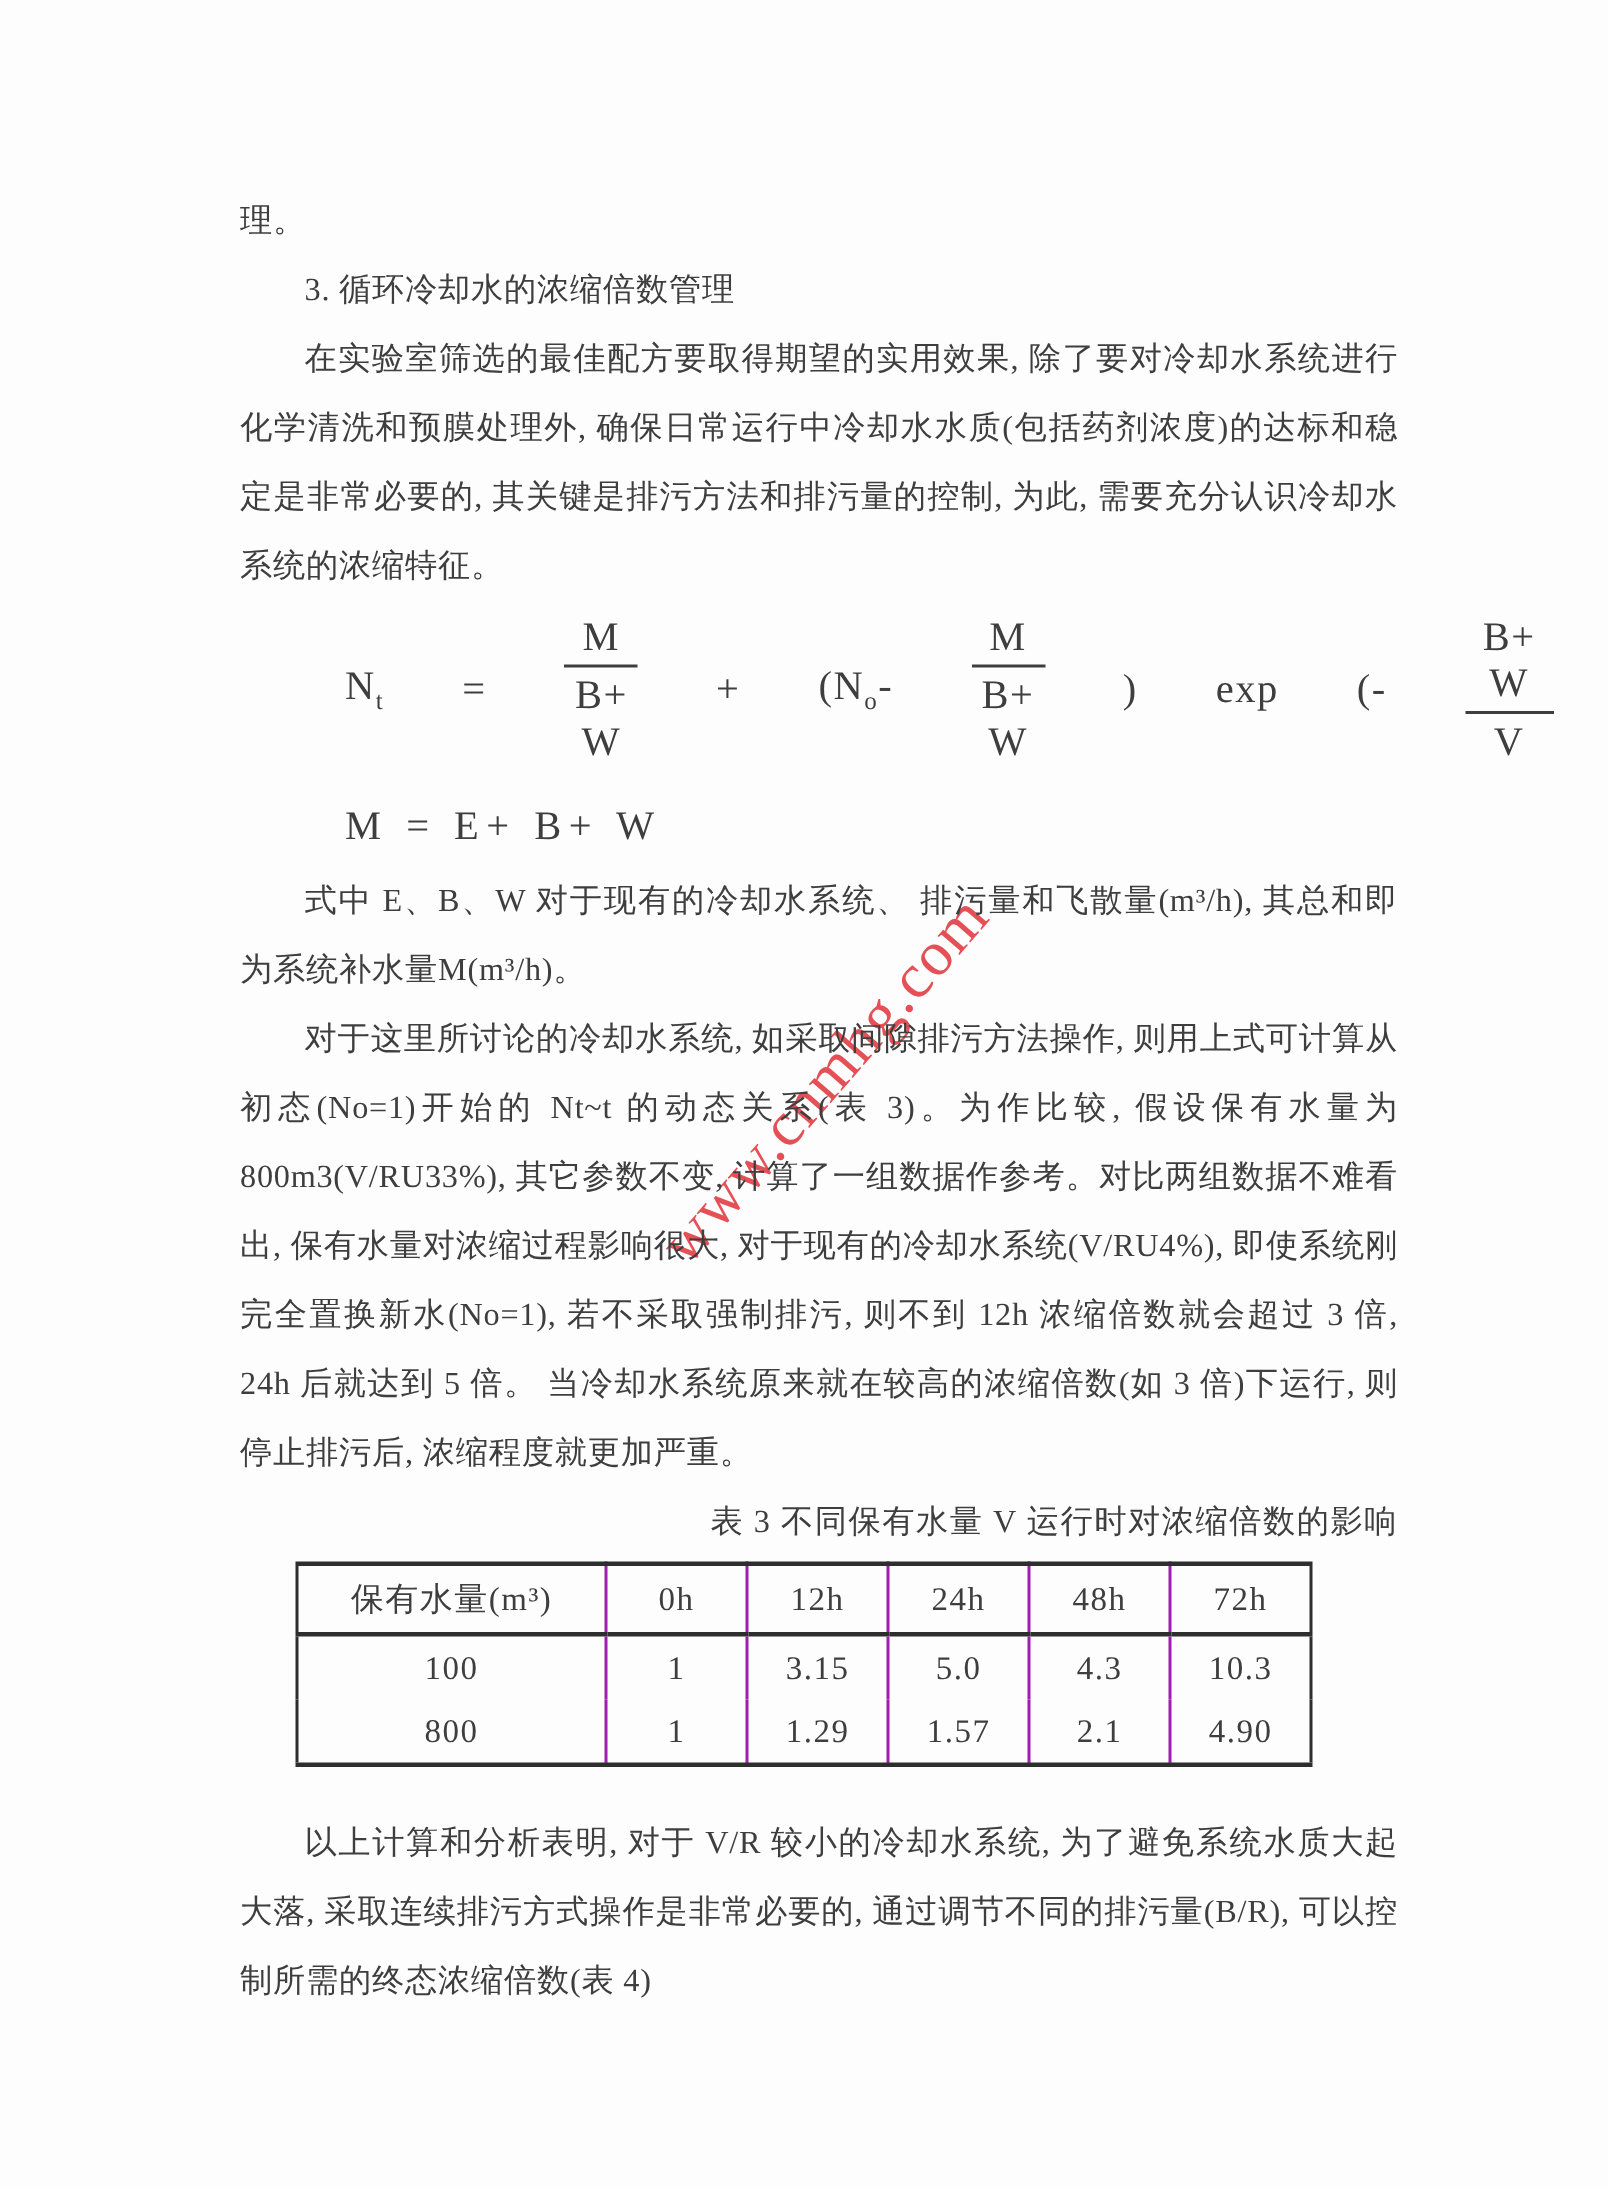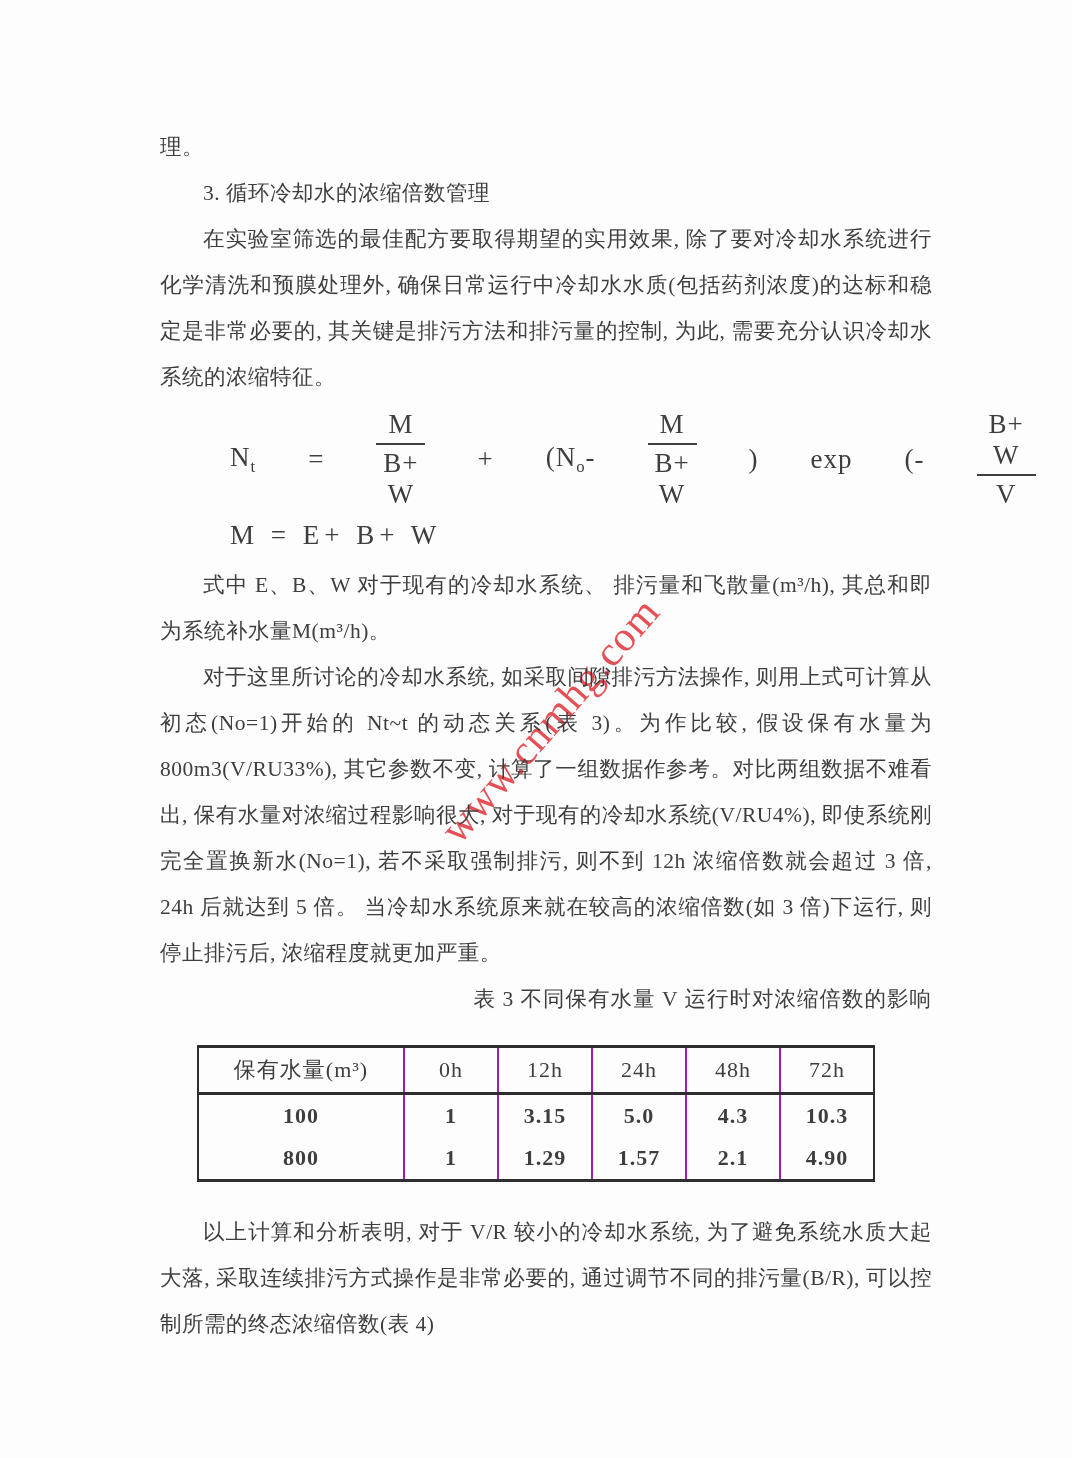--- a/index.html
+++ b/index.html
@@ -19,36 +19,36 @@
   .caption { text-indent:0; text-align:right; letter-spacing:1px; }
 
   
   .formula-wrap { margin:9px 0 11px 70px; }
   .f-line1 { display:flex; align-items:center; font-size:27px; letter-spacing:1px;gap:45px; }
   .f-line1 > * { margin-right:7px; }
   .frac { display:inline-block; text-align:center; line-height:1.15; }
   .frac .num { display:block; border-bottom:2px solid #3e3e3e; padding:0 12px 3px; }
   .frac .den { display:block; padding-top:3px; }
   .fsub { font-size:0.62em; }
-  .f-line2 { font-size:27px; margin-top:10px; letter-spacing:5px; }
+  .f-line2 { font-size:27px; margin-top:25px; letter-spacing:5px; }
 
   
   .t3 {
     border-collapse:collapse; table-layout:fixed;
-    width:678px; margin:23px 0 0 37px;border-radius:30px;
+    width:678px; margin:4px 0 0 37px;border-radius:30px;
   }
   .t3 { border-top:3px solid #2e2e2e; border-bottom:3px solid #2e2e2e;
         border-left:2px solid #2e2e2e; border-right:2px solid #2e2e2e; }
   .t3 th, .t3 td {
     text-align:center; font-weight:normal; font-size:22px;
     color:#3e3e3e; padding:0; letter-spacing:1px;
   }
   .t3 th + th, .t3 td + td { border-left:2px solid #a21caf; }
   .t3 thead th { border-bottom:3px solid #2e2e2e; height:44px; }
-  .t3 td { height:42px;font-weight:bold; }
+  .t3 td { height:42px; }
   .col-wide { width:206px; }
   .col-h { width:94px; }
 
   .after-table { margin-top:27px; }
 
   
   .watermark {
     position:absolute; left:394px; top:696px; width:312px;
     text-align:center; white-space:nowrap;
     transform:rotate(-49deg);

